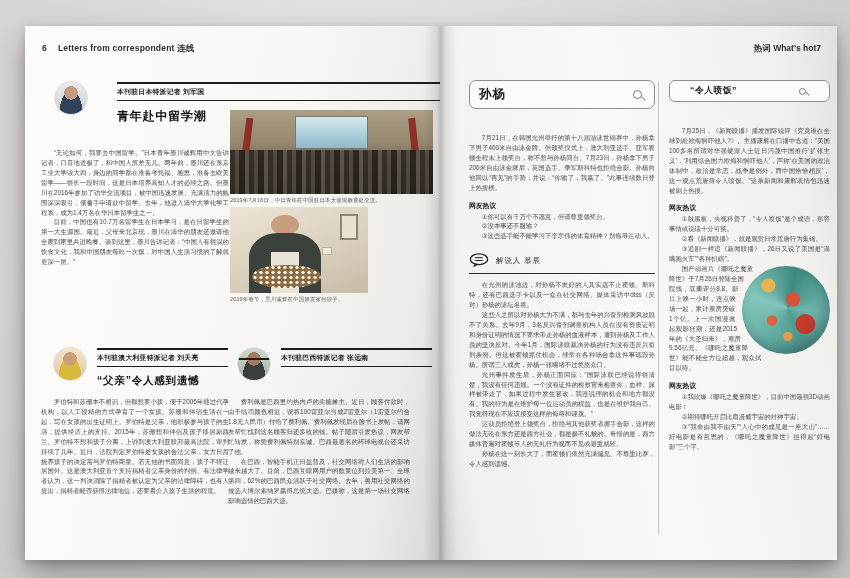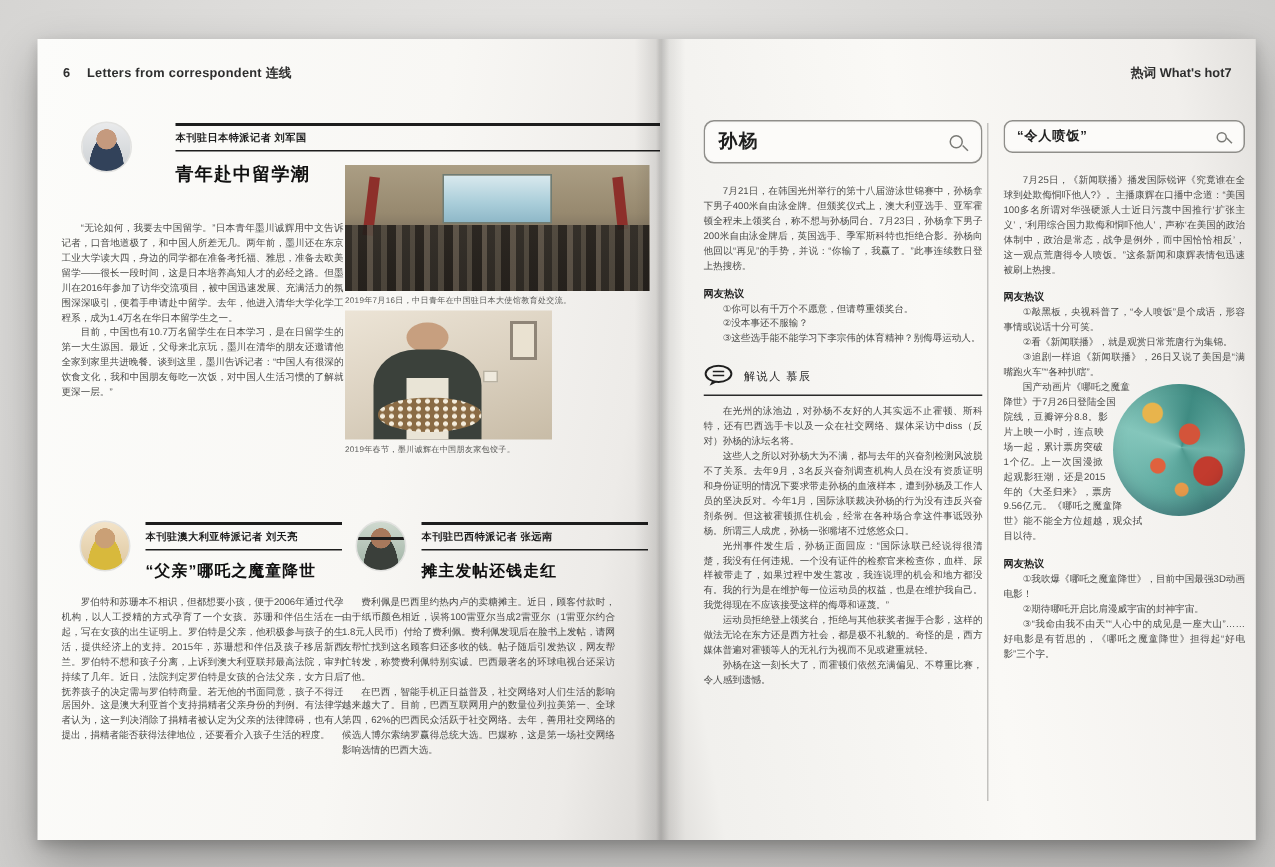--- a/index.html
+++ b/index.html
@@ -68,24 +68,24 @@
     background:radial-gradient(circle,#f4ecdb 0 1.4px,rgba(0,0,0,0) 1.9px) 0 0/6px 5px,#8a6b44}
   .ph-dumpling .frame{position:absolute;right:7%;top:8%;width:13%;height:30%;background:#eae2d1;border:2px solid #8f8577}
   .ph-dumpling .switch{position:absolute;right:26%;top:46%;width:7%;height:10%;background:#efeade;border:1px solid #b9b2a2}
 
   
   .colA{position:absolute;left:29px;top:54px;width:186px;height:468px;overflow:hidden}
   .colB{position:absolute;left:229px;top:54px;width:161px;height:468px;overflow:hidden}
   .vdiv{position:absolute;left:218px;top:56px;width:1px;height:452px;background:#c3c2bf}
 
   .searchbox{display:flex;align-items:center;justify-content:space-between;
-    border:1.4px solid #8f8e8a;border-radius:7px;background:#fcfbf9;padding:5px 9px;margin-bottom:14px;
+    border:1.4px solid #8f8e8a;border-radius:7px;background:#fcfbf9;padding:5px 9px;margin-bottom:24px;
     box-shadow:inset 0 0 2px rgba(0,0,0,.05)}
   .searchbox .kw{font-weight:bold;font-size:12.5px;color:#1f1f1f;letter-spacing:1px}
-  .searchbox.small{padding:4px 8px;border-radius:6px}
+  .searchbox.small{padding:4px 20px;border-radius:6px}
   .searchbox.small .kw{font-size:8.8px;letter-spacing:.5px}
   .search-icon{width:9px;height:9px;border:1.3px solid #7a7a76;border-radius:50%;position:relative;flex:none;margin-right:3px}
   .search-icon::after{content:"";position:absolute;width:4.5px;height:1.3px;background:#7a7a76;
     right:-4px;bottom:-1px;transform:rotate(45deg)}
   .searchbox.small .search-icon{width:7px;height:7px}
 
   .hot-label{font-weight:bold;font-size:6.8px;color:#1f1f1f;margin-top:8px;margin-bottom:1px}
   .speaker{display:flex;align-items:center;gap:6px;margin-top:12px;padding-bottom:5px;border-bottom:1.3px solid #2a2a2a}
   .speaker-name{font-weight:normal;font-size:7.4px;color:#1f1f1f;letter-spacing:1px}
   .bubble-icon{flex:none;display:inline-flex}
@@ -147,34 +147,33 @@
           <figcaption>2019年春节，墨川诚辉在中国朋友家包饺子。</figcaption>
         </figure>
       </article>
 
       <article>
         <div class="avatar aus" style="left:28px;top:321px"></div>
         <div class="art-head" style="left:72px;top:322px;width:131px">
           <div class="rule-thick"></div>
           <div class="corr">本刊驻澳大利亚特派记者 刘天亮</div>
           <div class="rule-thin"></div>
-          <h2 class="art-title" style="font-size:10.5px">“父亲”哪吒之魔童降世</h2>
+          <h2 class="art-title" style="font-size:10.5px">“父亲”令人感到遗憾</h2>
         </div>
         <div class="body-col bt" style="left:16px;top:371px;width:188px;height:148px">
           <p>罗伯特和苏珊本不相识，但都想要小孩，便于2006年通过代孕机构，以人工授精的方式孕育了一个女孩。苏珊和伴侣生活在一起，写在女孩的出生证明上。罗伯特是父亲，他积极参与孩子的生活，提供经济上的支持。2015年，苏珊想和伴侣及孩子移居新西兰。罗伯特不想和孩子分离，上诉到澳大利亚联邦最高法院，审判持续了几年。近日，法院判定罗伯特是女孩的合法父亲，女方日后抚养孩子的决定需与罗伯特商量。若无他的书面同意，孩子不得迁居国外。这是澳大利亚首个支持捐精者父亲身份的判例。有法律学者认为，这一判决消除了捐精者被认定为父亲的法律障碍，也有人提出，捐精者能否获得法律地位，还要看介入孩子生活的程度。</p>
         </div>
       </article>
 
       <article>
         <div class="avatar bra" style="left:212px;top:321px"></div>
         <div class="art-head" style="left:256px;top:322px;width:151px">
           <div class="rule-thick"></div>
           <div class="corr">本刊驻巴西特派记者 张远南</div>
           <div class="rule-thin"></div>
-          <h2 class="art-title" style="font-size:10.5px">摊主发帖还钱走红</h2>
         </div>
         <div class="body-col bt" style="left:203px;top:371px;width:182px;height:148px">
           <p>费利佩是巴西里约热内卢的卖糖摊主。近日，顾客付款时，由于纸币颜色相近，误将100雷亚尔当成2雷亚尔（1雷亚尔约合1.8元人民币）付给了费利佩。费利佩发现后在脸书上发帖，请网友帮忙找到这名顾客归还多收的钱。帖子随后引发热议，网友帮忙转发，称赞费利佩特别实诚。巴西最著名的环球电视台还采访了他。</p>
           <p>在巴西，智能手机正日益普及，社交网络对人们生活的影响越来越大了。目前，巴西互联网用户的数量位列拉美第一、全球第四，62%的巴西民众活跃于社交网络。去年，善用社交网络的候选人博尔索纳罗赢得总统大选。巴媒称，这是第一场社交网络影响选情的巴西大选。</p>
         </div>
       </article>
     </div>
 
     <div class="page right">
       <div class="pg-head-r">

